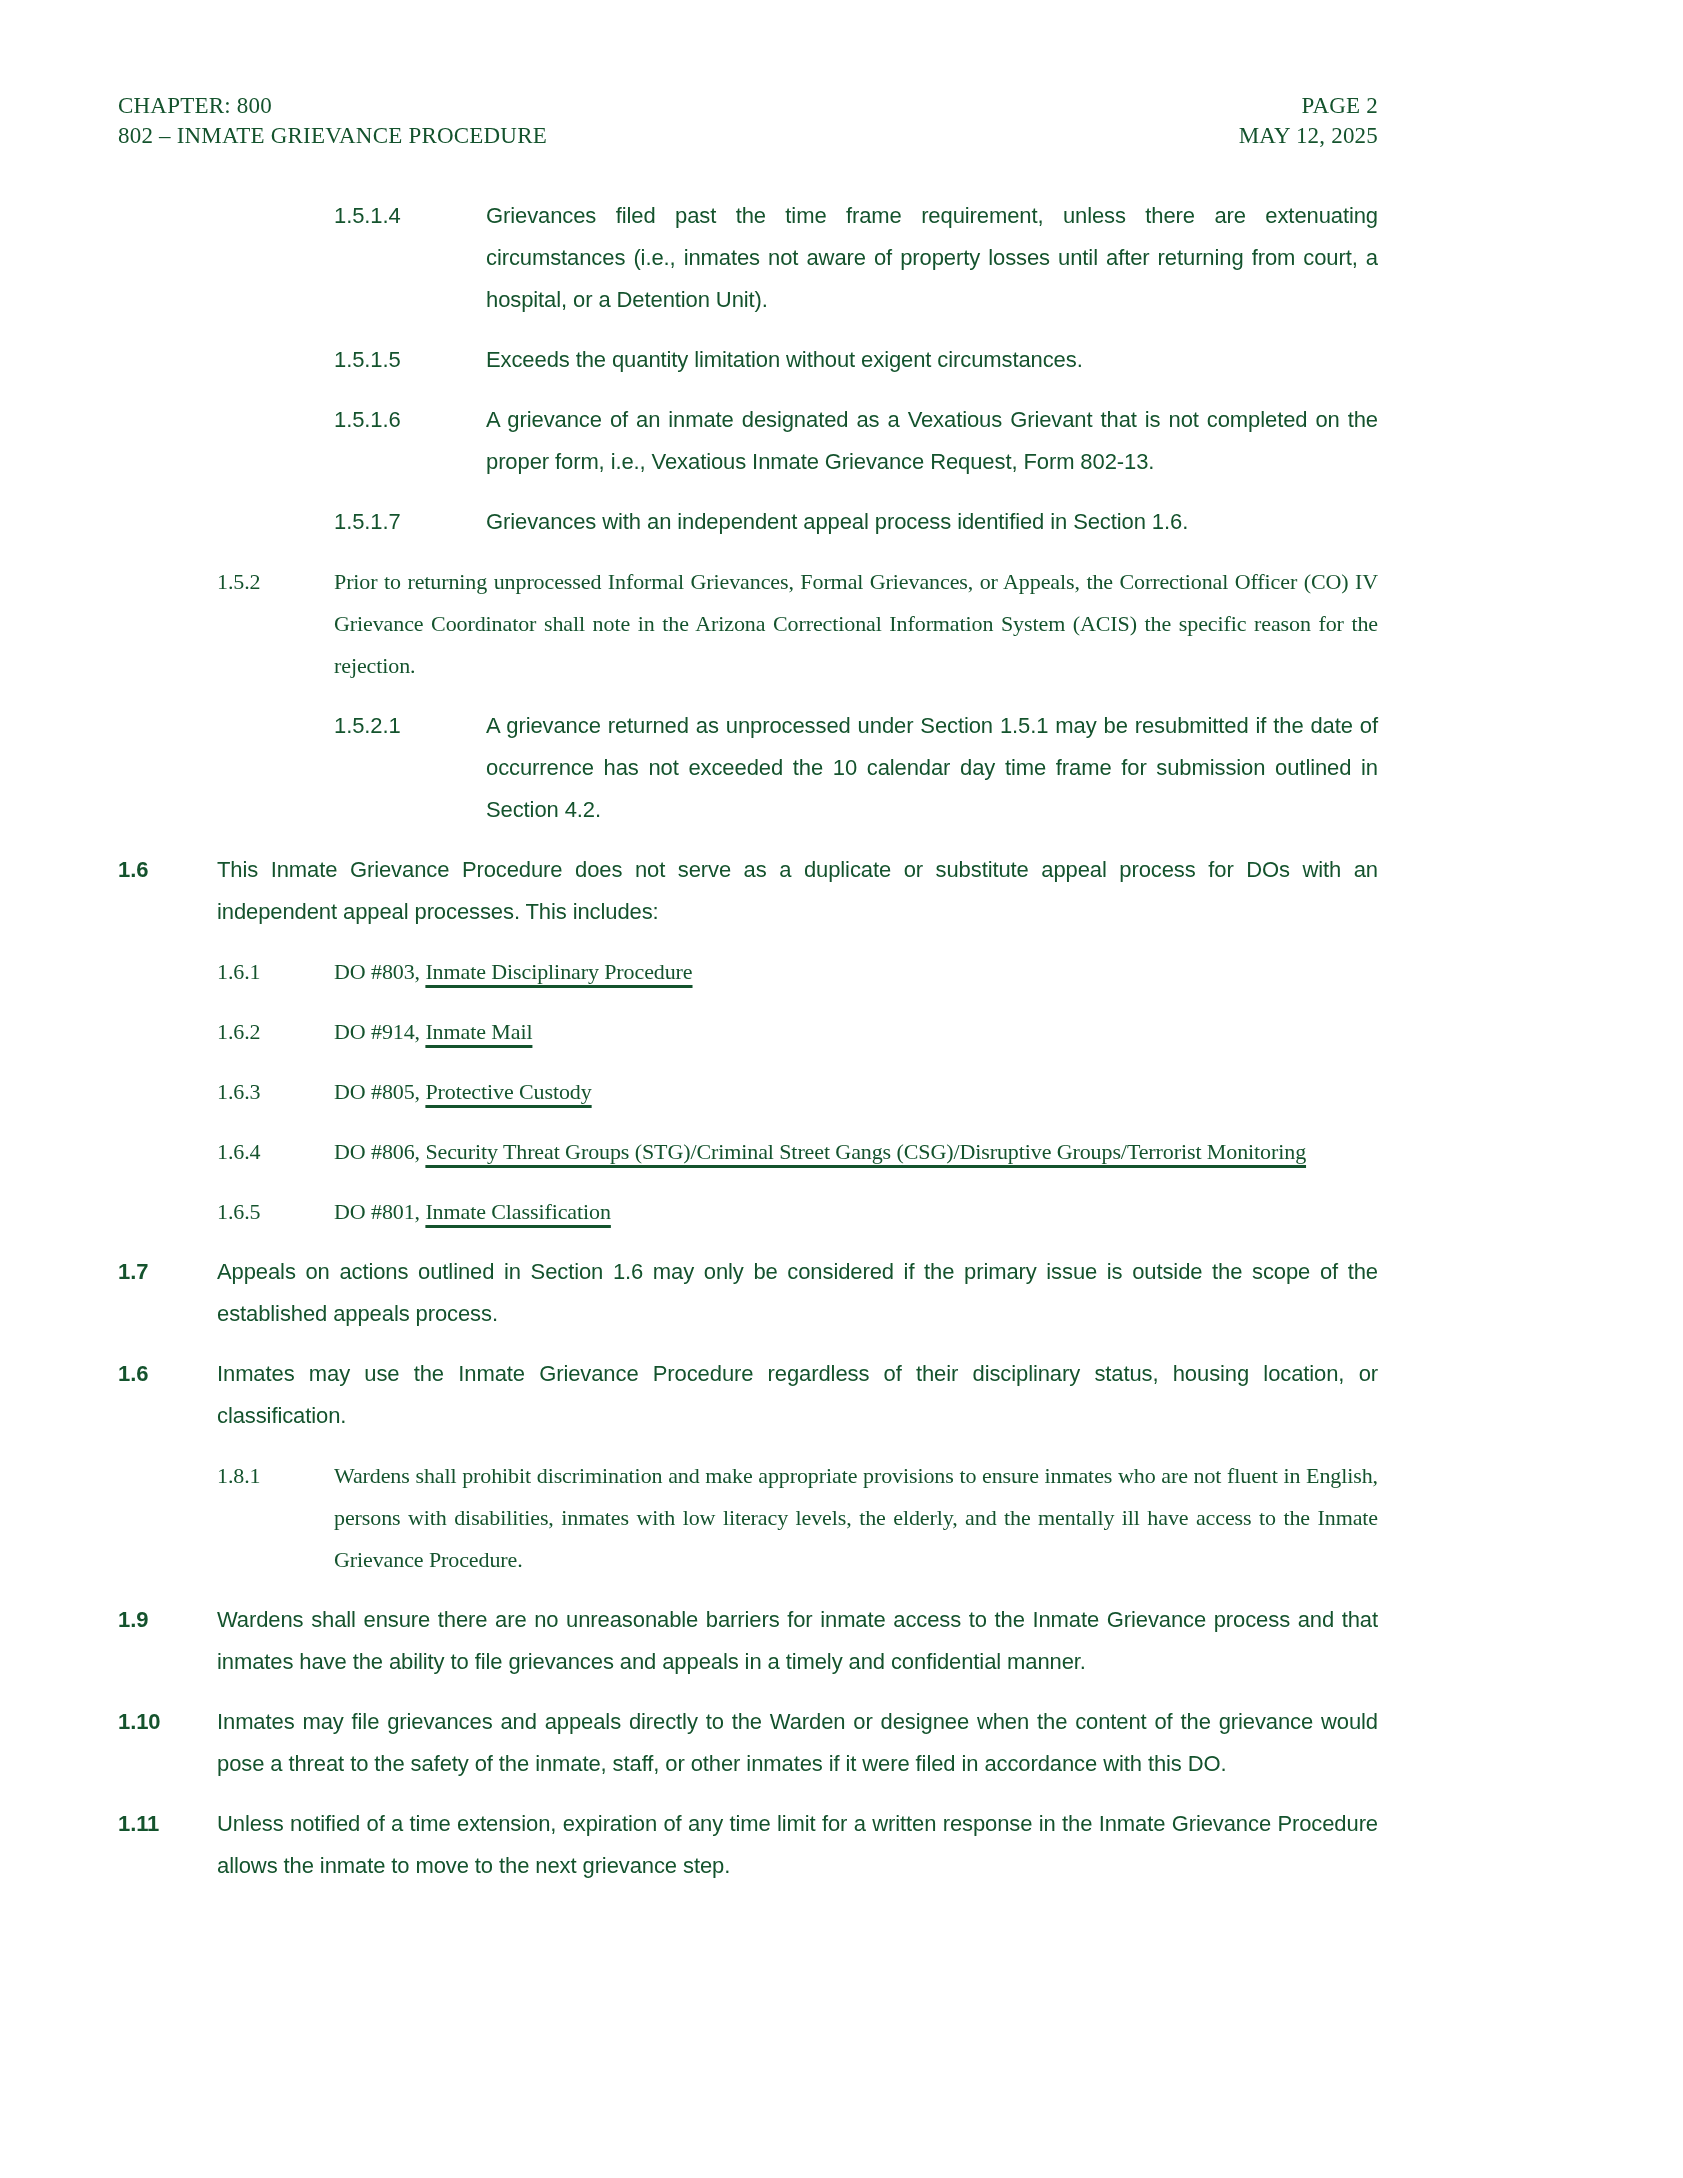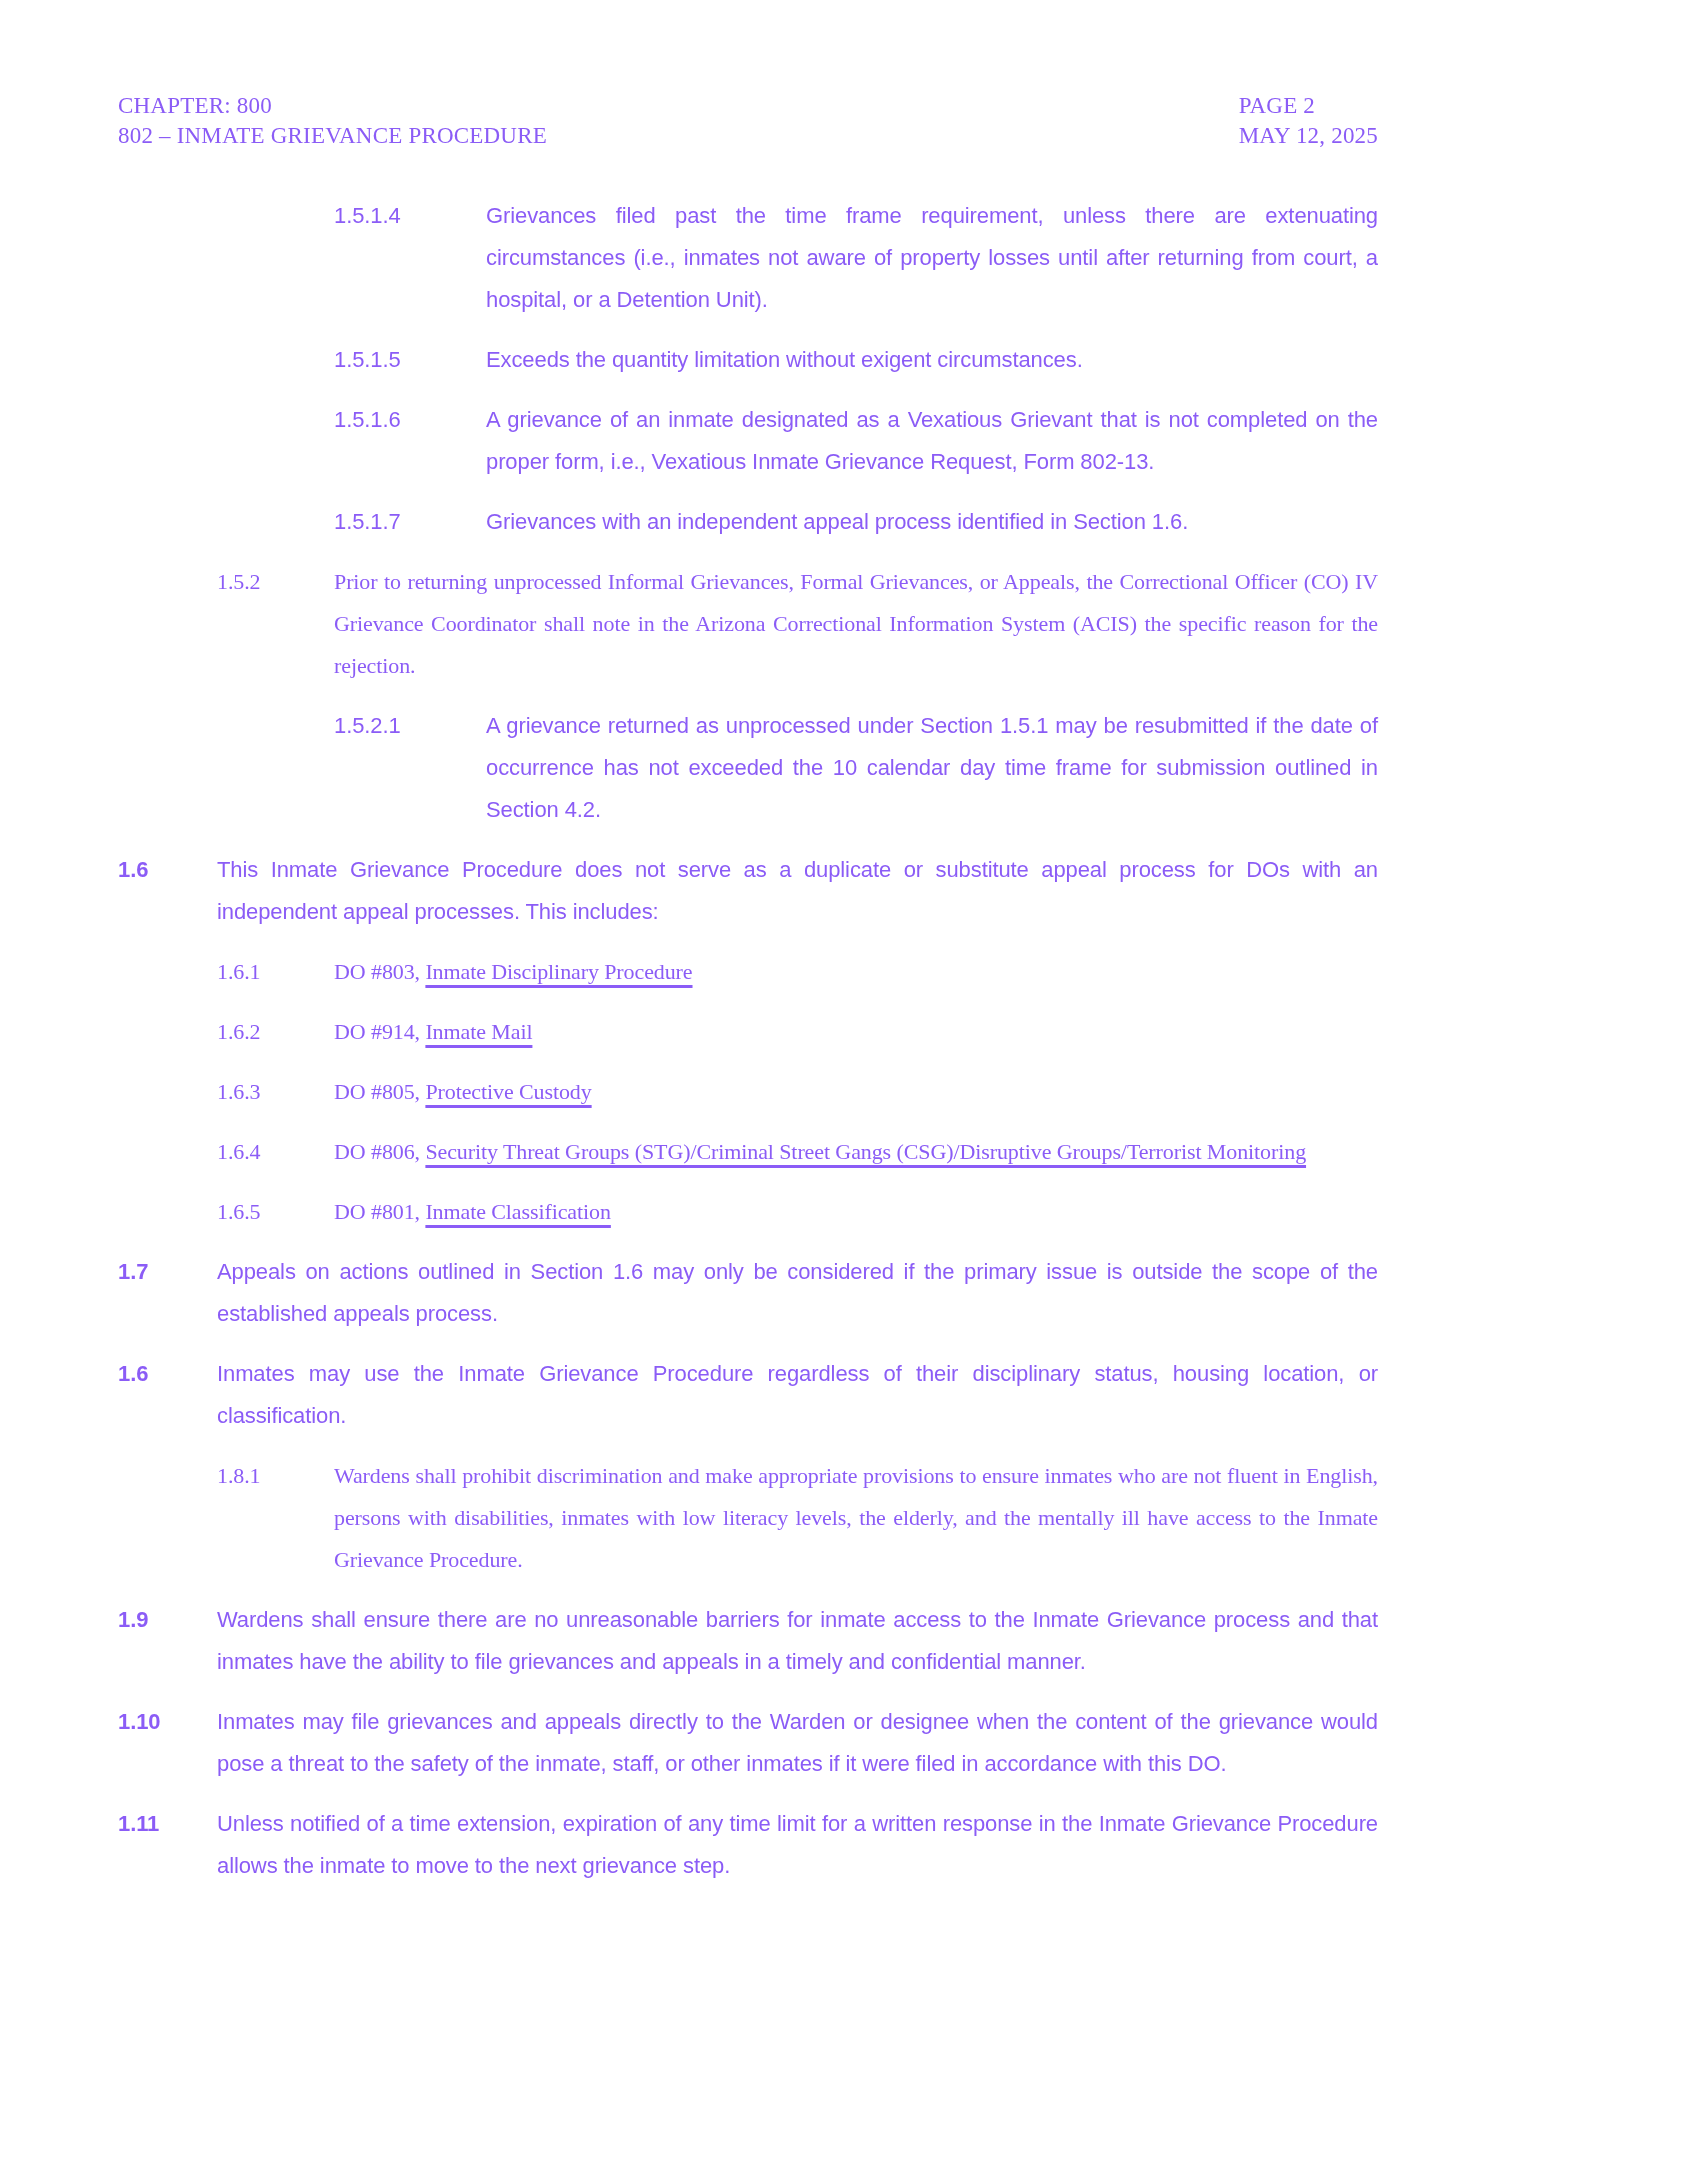--- a/index.html
+++ b/index.html
@@ -5,37 +5,37 @@
   html, body {
     margin: 0;
     padding: 0;
     background: #ffffff;
   }
   .page {
     position: relative;
     width: 1509px;
     height: 2178px;
     background: #ffffff;
-    color: #8b5cf6;
+    color: #14532d;
     box-sizing: border-box;
     overflow: hidden;
     font-family: "Liberation Sans", sans-serif;
   }
   
   .header {
     display: flex;
     justify-content: space-between;
     padding: 91px 131px 0 118px;
     font-family: "Liberation Serif", serif;
     font-size: 23px;
     line-height: 30px;
     letter-spacing: 0.2px;
   }
   .header .right {
-    text-align: left;
+    text-align: right;
   }
   
   .content {
     padding: 44px 131px 0 118px;
     font-size: 22px;
     line-height: 42px;
     letter-spacing: -0.1px;
   }
   .item {
     display: flex;

